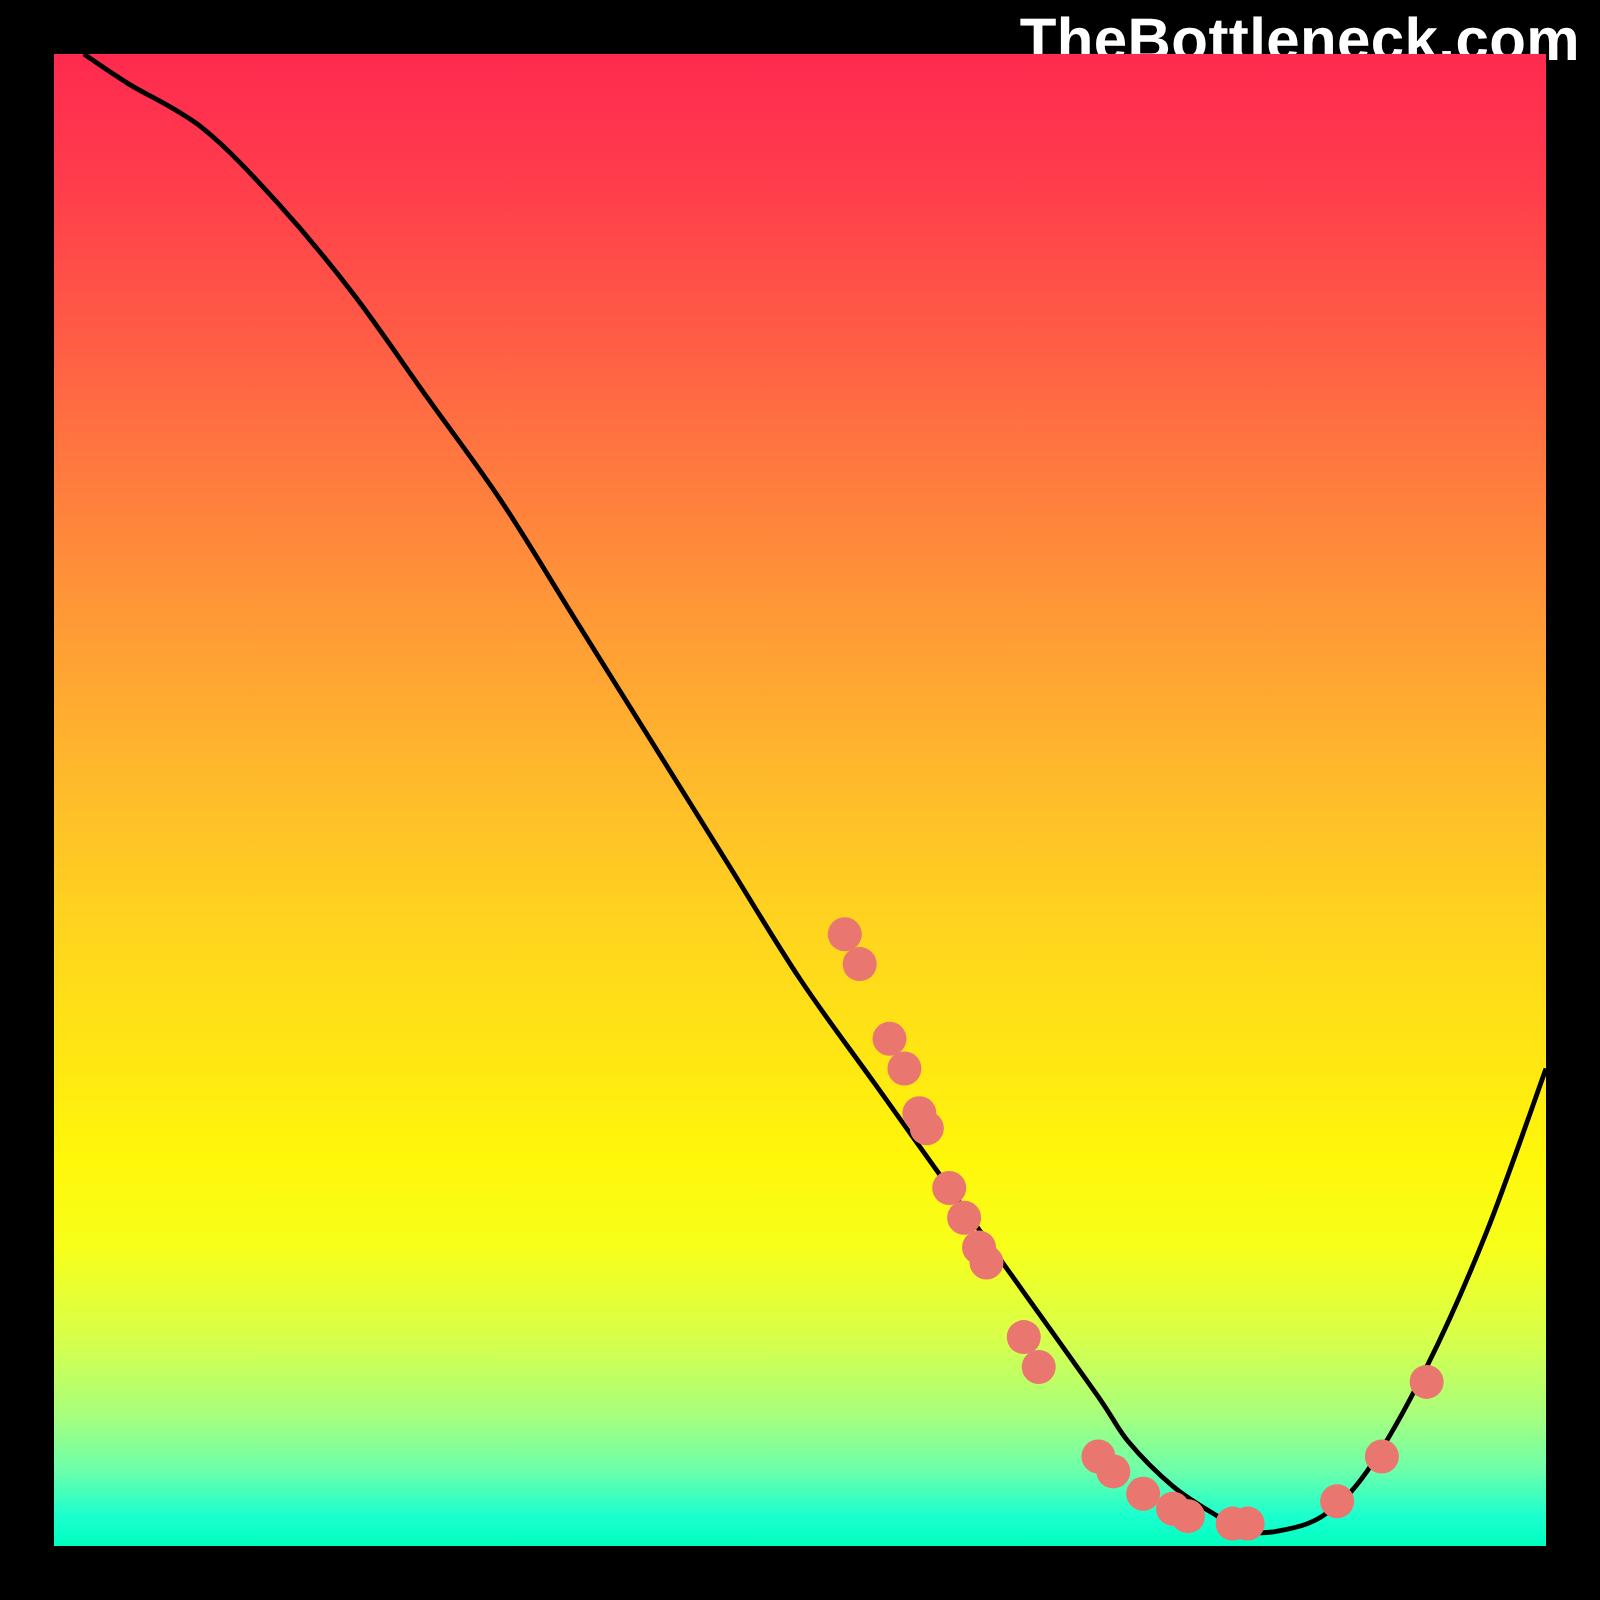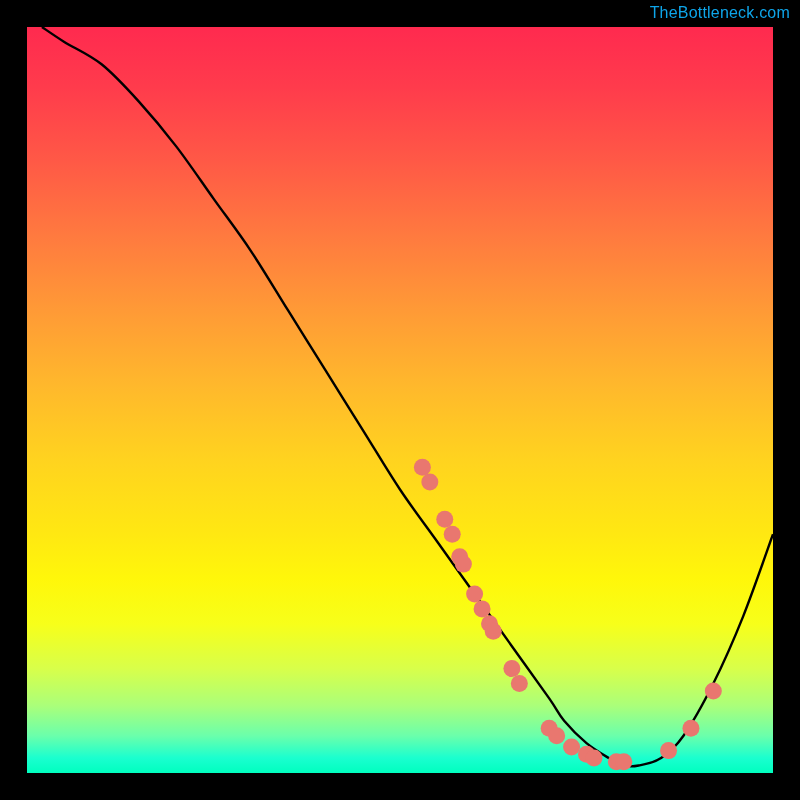--- a/index.html
+++ b/index.html
@@ -25,23 +25,23 @@
     #d8ff4a 86%,
     #aaff7a 91%,
     #6bffab 95%,
     #1affcf 98%,
     #00ffbf 100%);
 }
 .watermark {
   position: absolute;
   top: 4px;
   right: 10px;
-  color: #0ea5e9;
-  font-size: 16px;
-  font-weight: normal;
+  color: #ffffff;
+  font-size: 30px;
+  font-weight: bold;
   letter-spacing: 0.2px;
 }
 svg.curve { position: absolute; left: 0; top: 0; width: 746px; height: 746px; }
 .pt { fill: #e9776f; }
 </style>
 </head>
 <body>
 
 <div class="frame">
   <div class="watermark">TheBottleneck.com</div>

